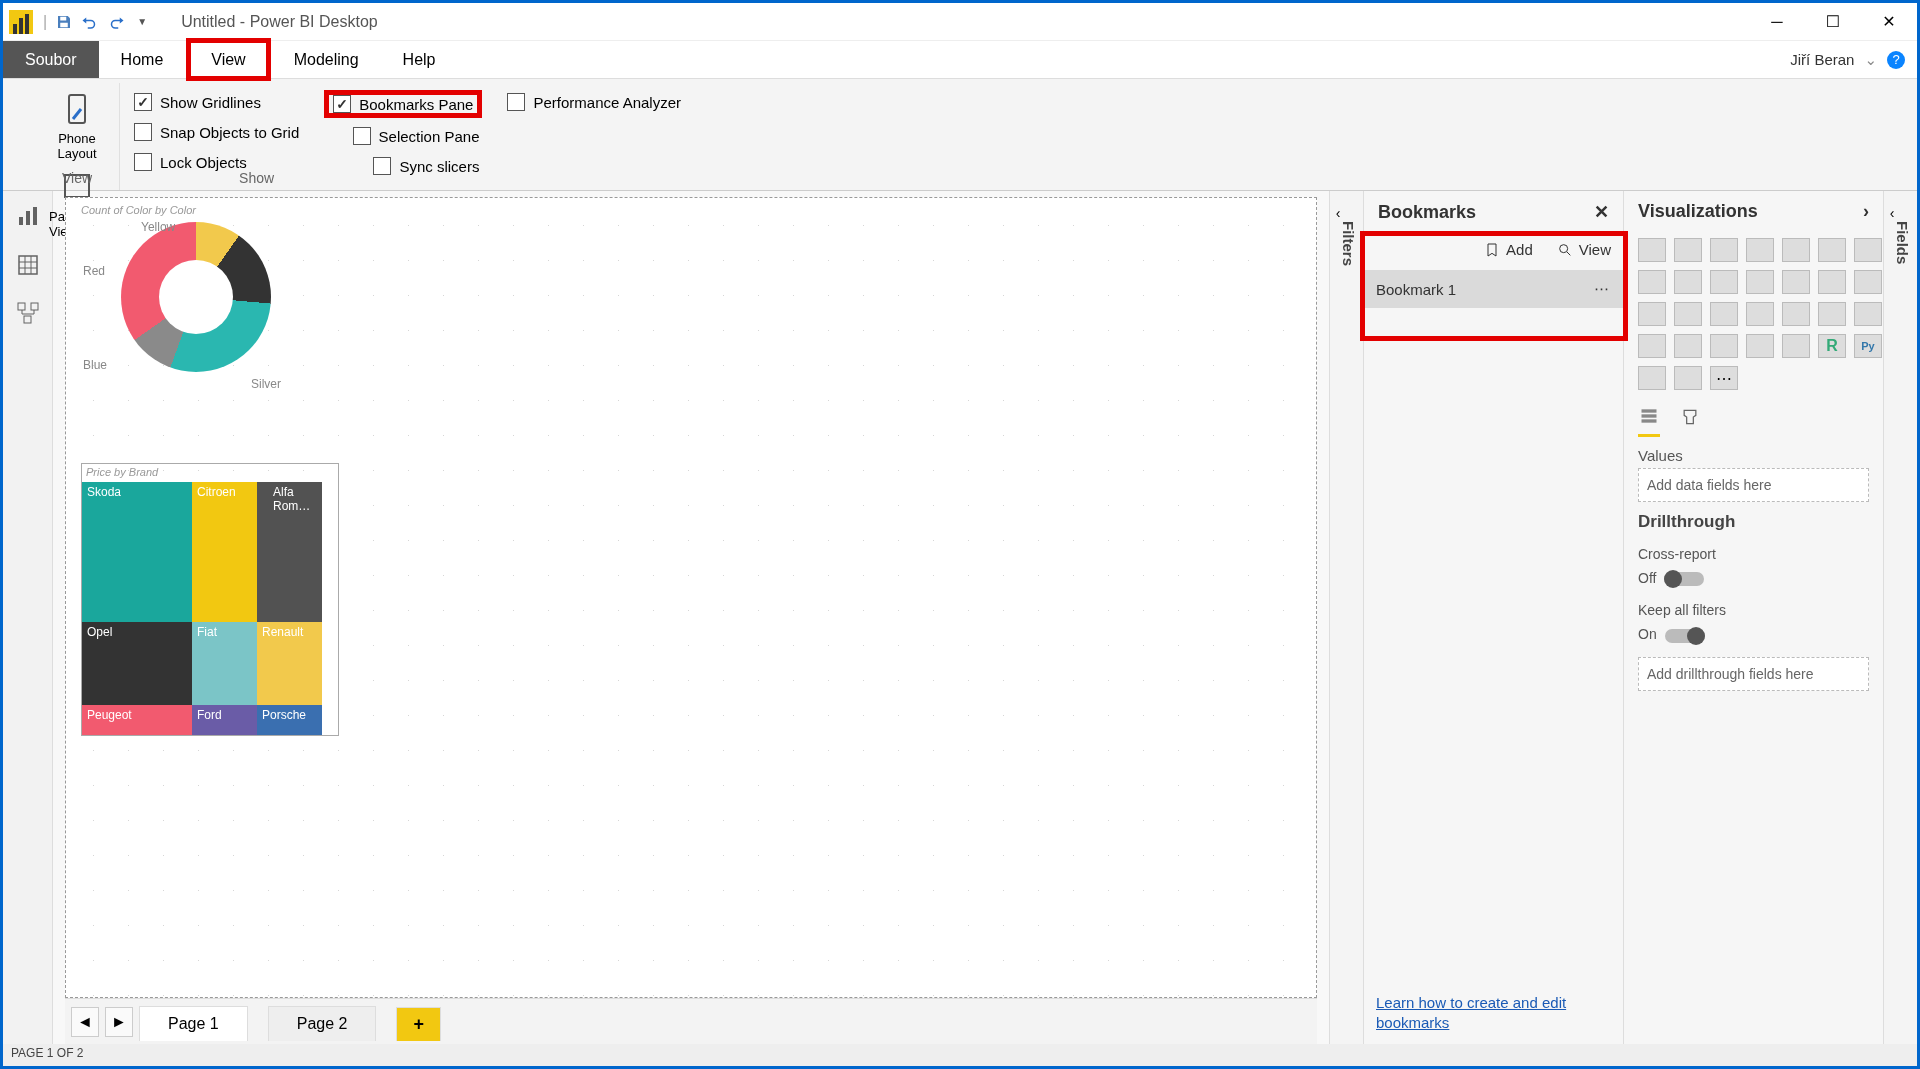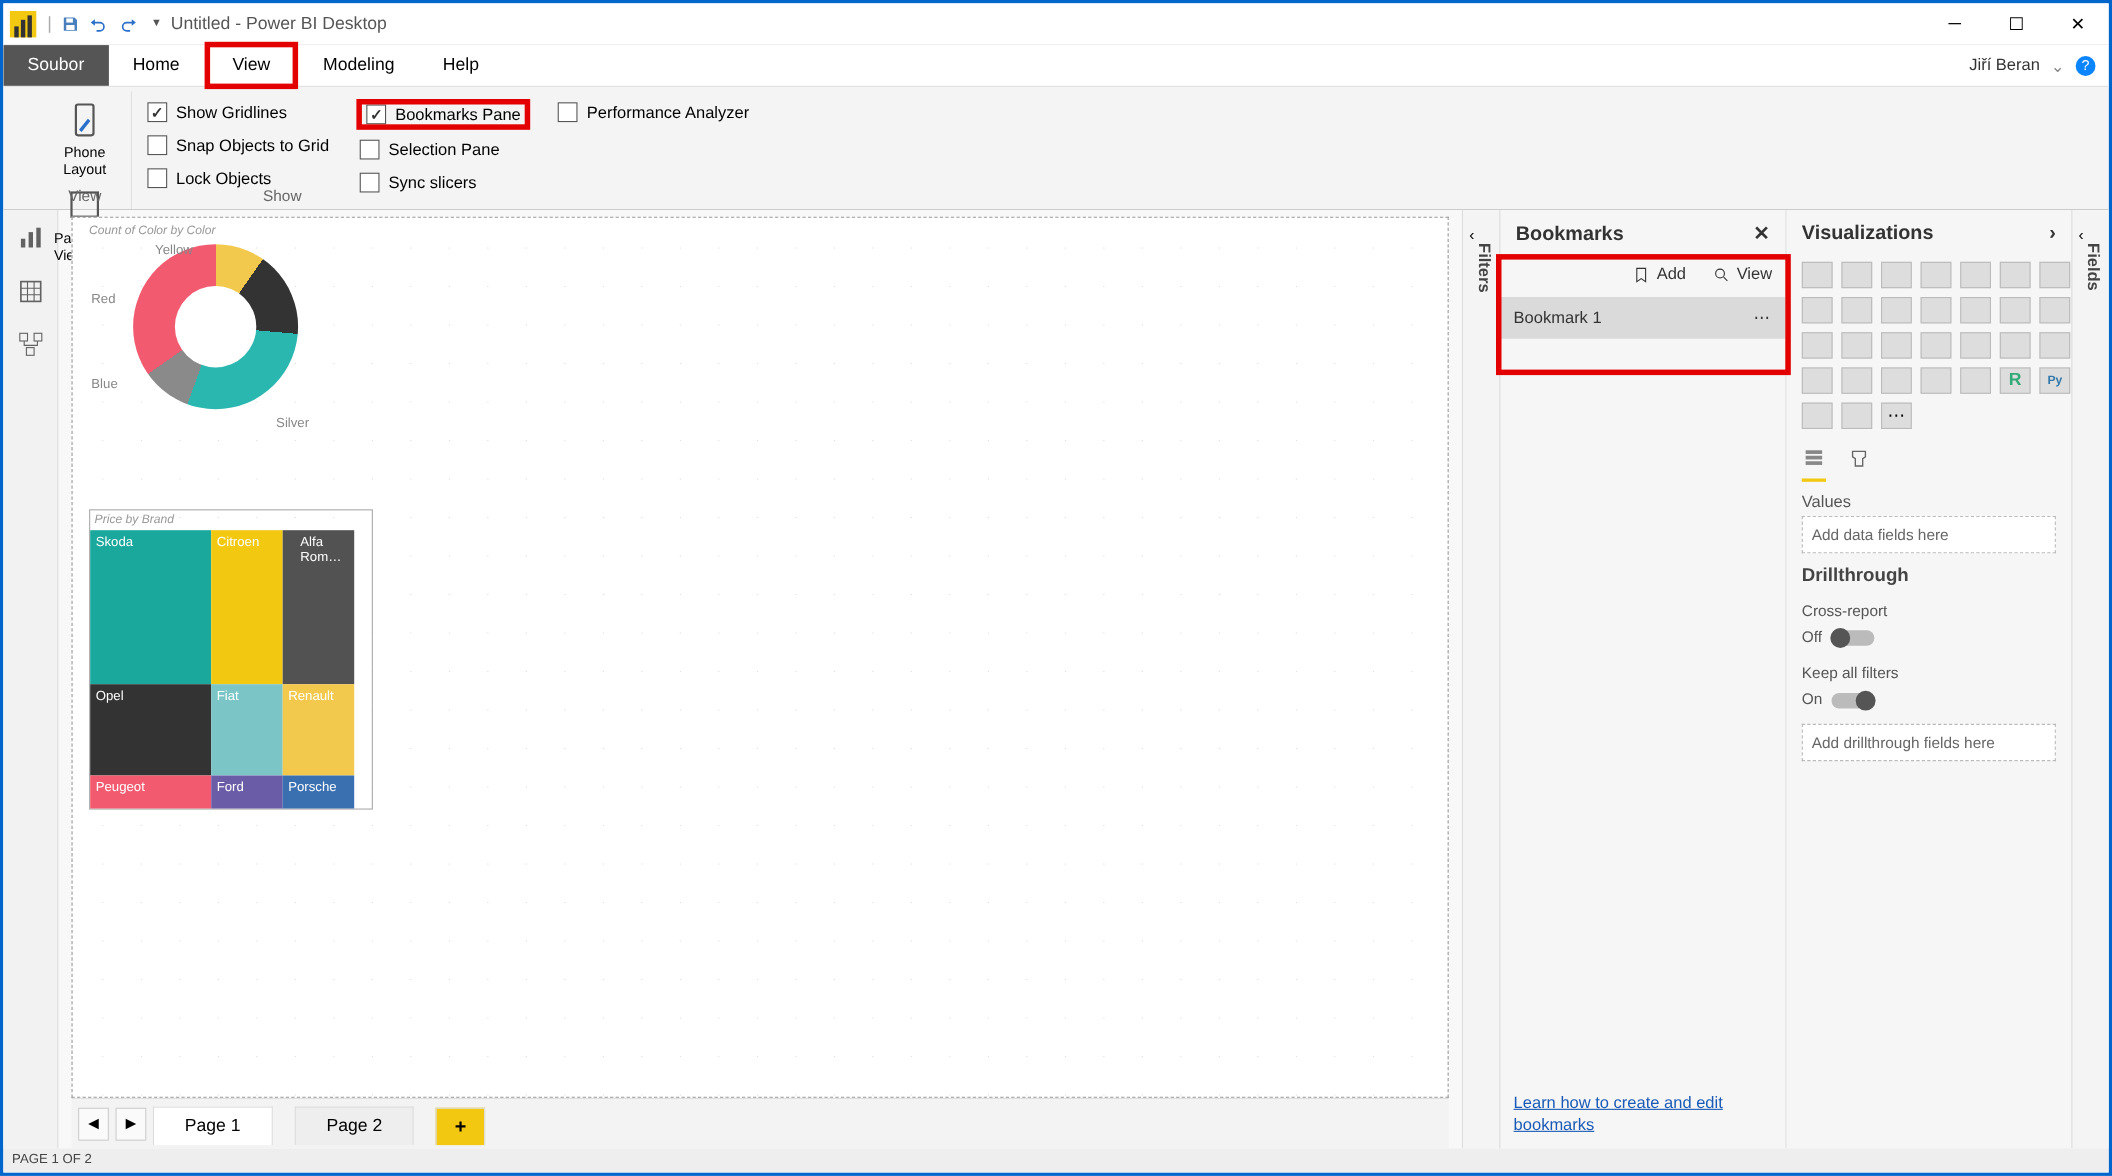--- a/index.html
+++ b/index.html
@@ -3,21 +3,21 @@
 <meta charset="utf-8">
 <style>
 * { box-sizing: border-box; margin: 0; padding: 0; font-family: "Segoe UI", Arial, sans-serif; }
 body { width: 1920px; height: 1069px; border: 3px solid #0066cc; background: #fff; display:flex; flex-direction:column; overflow:hidden; position:relative;}
 .titlebar { height: 38px; display:flex; align-items:center; padding: 0 0 0 6px; background:#fff; border-bottom:1px solid #eee;}
 .titlebar .pbi-logo { width:24px; height:24px; background:#F2C811; display:flex; align-items:flex-end; justify-content:center; margin-right:6px;}
 .pbi-logo span { display:inline-block; width:4px; background:#333; margin:0 1px;}
 .pbi-logo span:nth-child(1){height:10px;} .pbi-logo span:nth-child(2){height:16px;} .pbi-logo span:nth-child(3){height:20px;}
 .titlebar .sep { color:#aaa; margin:0 4px;}
 .qat-icon { width:22px; height:22px; display:flex; align-items:center; justify-content:center; margin:0 2px; cursor:pointer;}
-.titlebar .title { margin-left:0; color:#555; font-size:16px;}
+.titlebar .title { margin-left:26px; color:#555; font-size:16px;}
 .winbtns { margin-left:auto; display:flex;}
 .winbtn { width:56px; height:38px; display:flex; align-items:center; justify-content:center; font-size:16px; cursor:pointer;}
 
 .menubar { height:38px; display:flex; align-items:stretch; background:#fff; border-bottom:1px solid #ddd;}
 .menu-item { padding:0 22px; display:flex; align-items:center; font-size:16px; cursor:pointer; position:relative;}
 .menu-item.file { background:#555; color:#fff;}
 .menu-right { margin-left:auto; display:flex; align-items:center; padding-right:12px; gap:10px; font-size:15px; color:#333;}
 .help-circle { width:18px; height:18px; border-radius:50%; background:#0a84ff; color:#fff; font-size:13px; display:flex; align-items:center; justify-content:center;}
 
 .ribbon { height:112px; background:#f4f4f4; border-bottom:1px solid #ccc; display:flex; padding:4px 0 0 0;}
@@ -177,21 +177,21 @@
     <label class="chk">
         <span class="box"></span>
         <span>Snap Objects to Grid</span>
       </label>
     <label class="chk">
         <span class="box"></span>
         <span>Lock Objects</span>
       </label>
     <div class="group-label" style="left:80px;">Show</div>
   </div>
-  <div class="ribbon-group" style="border-left:none;">
+  <div class="ribbon-group" style="border-left:none;align-items:flex-end;">
     <label class="chk checked highlight" style="padding:2px 6px;">
         <span class="box"></span>
         <span>Bookmarks Pane</span>
       </label>
     <label class="chk">
         <span class="box"></span>
         <span>Selection Pane</span>
       </label>
     <label class="chk">
         <span class="box"></span>
@@ -228,21 +228,21 @@
 
   <div class="canvas-wrap">
     <div class="canvas">
 
       <div class="viz donut-area">
         <div class="viz-title">Count of Color by Color</div>
         <div style="position:relative;">
           <div class="donut"></div>
           <span class="dlabel" style="left:60px; top:-2px;">Yellow</span>
           <span class="dlabel" style="left:2px; top:42px;">Red</span>
-          <span class="dlabel" style="left:2px; top:120px;">Blue</span>
+          <span class="dlabel" style="left:2px; top:136px;">Blue</span>
           <span class="dlabel" style="left:170px; top:155px;">Silver</span>
         </div>
       </div>
 
       <div class="viz tree-area">
         <div class="viz-title" style="padding:2px 4px;">Price by Brand</div>
         <div class="tree-grid">
           <div class="tm skoda">Skoda</div>
           <div class="tm citroen">Citroen</div>
           <div class="tm alfa">Alfa Rom…</div>

